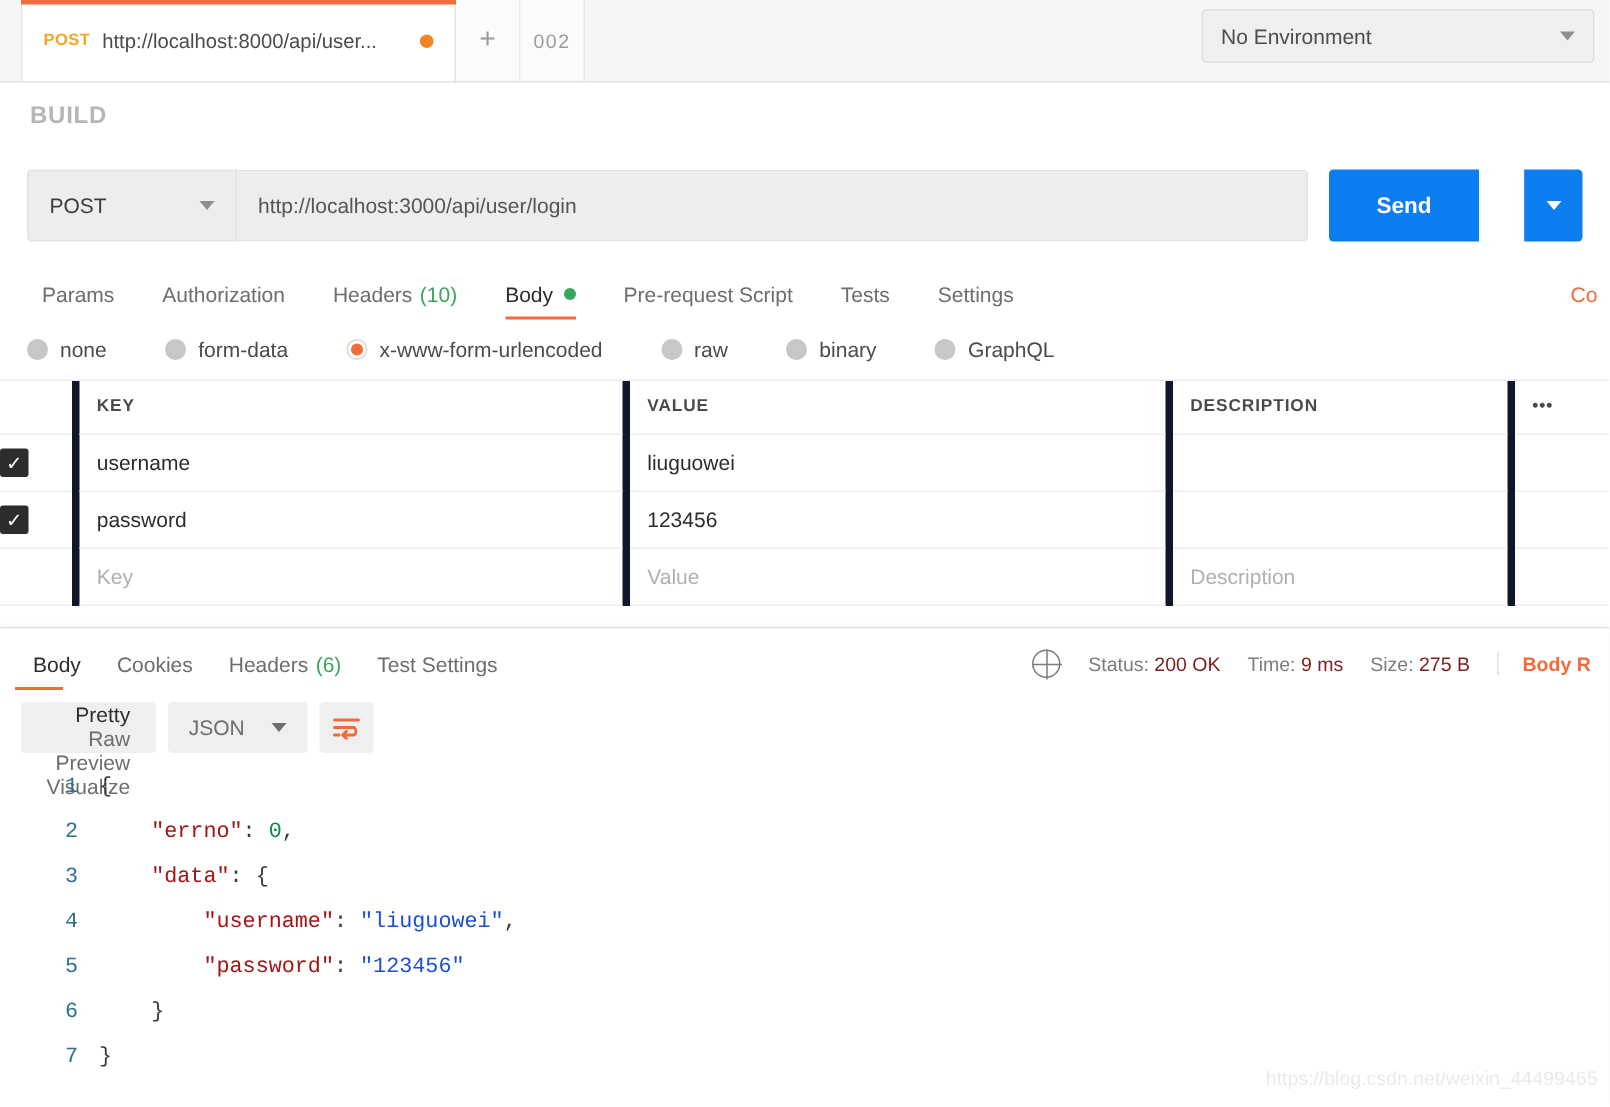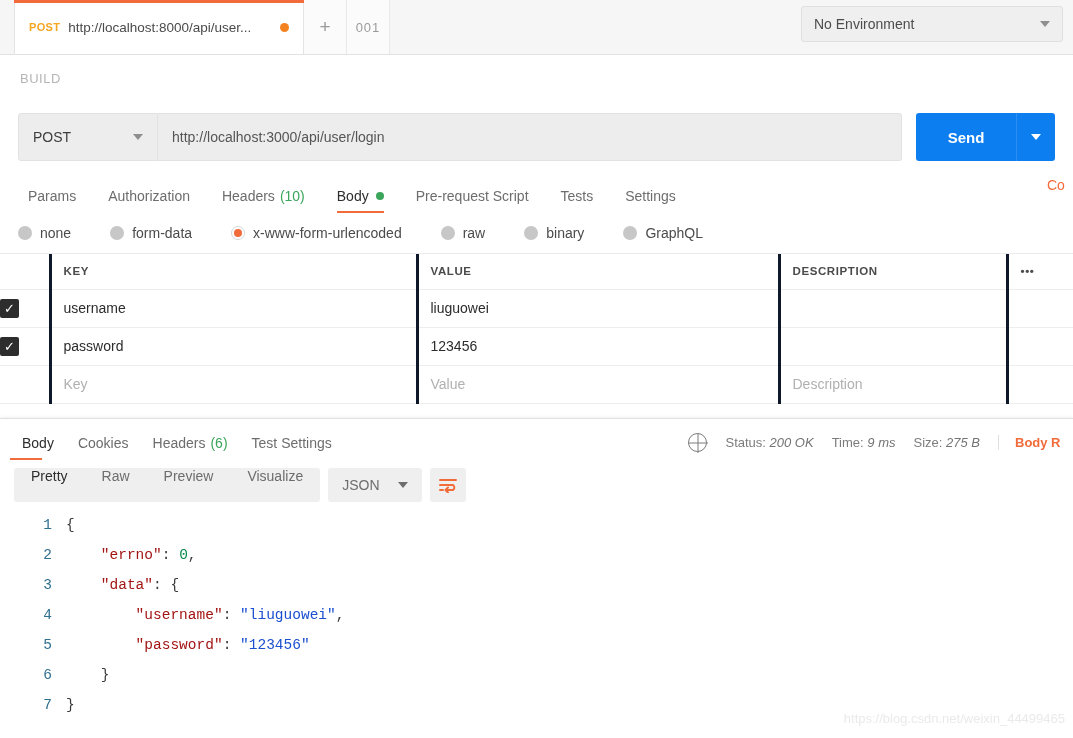--- a/index.html
+++ b/index.html
@@ -97,21 +97,21 @@
 
   
   .title-row {
     height: 46px;
     display: flex;
     align-items: center;
     padding: 0 20px;
     box-sizing: border-box;
   }
   .req-title { font-size: 16px; color: #2f2f2f; flex: 1; }
-  .build-link { font-size: 13px; color: #b6b6b6; letter-spacing: .5px; }
+  .build-link { font-size: 16px; color: #b6b6b6; letter-spacing: .5px; font-weight: bold; }
 
   
   .urlbar {
     display: flex;
     margin: 12px 18px 0 18px;
     height: 48px;
   }
   .method-box {
     width: 140px;
     background: #ededed;
@@ -127,21 +127,21 @@
     flex: 1;
     background: #ededed;
     border: 1px solid #e2e2e2;
     border-left: none;
     border-radius: 0 3px 3px 0;
     display: flex; align-items: center;
     padding: 0 14px;
     box-sizing: border-box;
     font-size: 14px; color: #555;
   }
-  .send-group { display: flex; margin-left: 14px; }
+  .send-group { display: flex; margin-left: 14px; gap: 30px; }
   .send-btn {
     width: 100px;
     background: #0d7ef0;
     color: #fff;
     font-size: 15px; font-weight: bold;
     display: flex; align-items: center; justify-content: center;
     border-radius: 3px 0 0 3px;
   }
   .send-caret {
     width: 38px;
@@ -176,21 +176,21 @@
     content:"";
     position:absolute;
     left: 16px; right: 16px; bottom: 0;
     height: 2.5px; background: #f26b3a;
   }
   .rtab .green-dot {
     width: 8px; height: 8px; border-radius: 50%;
     background: #3ba55c; margin-left: 7px;
   }
   .code-link {
-    position: absolute; right: 0; bottom: 20px;
+    position: absolute; right: 0; bottom: 9px;
     font-size: 14px; color: #f26b3a;
     white-space: nowrap; overflow: hidden;
     width: 26px;
   }
 
   
   .radio-row {
     display: flex; align-items: center;
     padding: 0 18px;
     height: 40px;
@@ -212,21 +212,21 @@
   .radio-item.selected .dot:after {
     content:""; position:absolute; left:50%; top:50%;
     width: 8px; height: 8px; border-radius: 50%;
     background: #f26b3a; transform: translate(-50%,-50%);
   }
 
   
   .ptable { border-collapse: collapse; width: 100%; table-layout: fixed; }
   .ptable th, .ptable td {
     border-bottom: 1px solid #ededed;
-    border-right: 3px solid #0f172a;
+    border-right: 5px solid #0f172a;
     text-align: left;
     font-weight: normal;
     padding: 0 12px;
     font-size: 14px;
     height: 38px;
     box-sizing: border-box;
     overflow: hidden;
     white-space: nowrap;
   }
   .ptable th {
@@ -278,21 +278,21 @@
     content:""; position:absolute; left: 0; right: 24px; bottom: 0;
     height: 2.5px; background: #f26b3a;
   }
   .resp-tab .count { color: #3ba55c; margin-left: 5px; }
   .resp-meta {
     position: absolute; right: 0; bottom: 8px;
     display: flex; align-items: center;
     font-size: 13px; color: #7c7c7c;
   }
   .resp-meta .item { margin-left: 18px; white-space: nowrap; }
-  .resp-meta .ok { color: #737373; font-style: italic; }
+  .resp-meta .ok { color: #7f1d1d; }
   .globe {
     width: 17px; height: 17px; border-radius: 50%;
     border: 1.5px solid #7c7c7c;
     position: relative; display: inline-block;
   }
   .globe:before {
     content:""; position:absolute; left: 50%; top: -1.5px; bottom: -1.5px;
     width: 0; border-left: 1.5px solid #7c7c7c; transform: translateX(-50%);
   }
   .globe:after {
@@ -302,21 +302,21 @@
   .save-resp {
     color: #f26b3a; font-weight: bold; margin-left: 18px;
     border-left: 1px solid #e0e0e0; padding-left: 16px;
     white-space: nowrap; overflow: hidden; width: 58px;
   }
 
   
   .fmt-row { display: flex; align-items: center; padding: 8px 14px 0 14px; }
   .fmt-group {
     background: #efefef; border-radius: 3px;
-    display: flex; align-items: flex-start; height: 34px;
+    display: flex; align-items: flex-end; height: 34px; flex-direction: column;
   }
   .fmt-btn { font-size: 14px; color: #6d6d6d; padding: 0 17px; }
   .fmt-btn.active { color: #2d2d2d; }
   .fmt-json {
     background: #efefef; border-radius: 3px; height: 34px; margin-left: 8px;
     display: flex; align-items: center; padding: 0 14px;
     font-size: 14px; color: #6d6d6d;
   }
   .fmt-json .caret { margin-left: 18px; border-top-color: #6d6d6d; }
   .wrap-btn {
@@ -354,21 +354,21 @@
 <div class="tabstrip">
   <div class="req-tab">
     <span class="method">POST</span>
     <span class="url">http://localhost:8000/api/user...</span>
     <span class="dirty-dot"></span>
   </div>
   <div class="tab-btn">
     <span>+</span>
   </div>
   <div class="tab-btn dots">
-    <span>001</span>
+    <span>002</span>
   </div>
   <div class="env-wrap">
     <div class="env-select">
       <span class="label">No Environment</span>
       <span class="caret"></span>
     </div>
   </div>
 </div>
 
 <div class="title-row">

